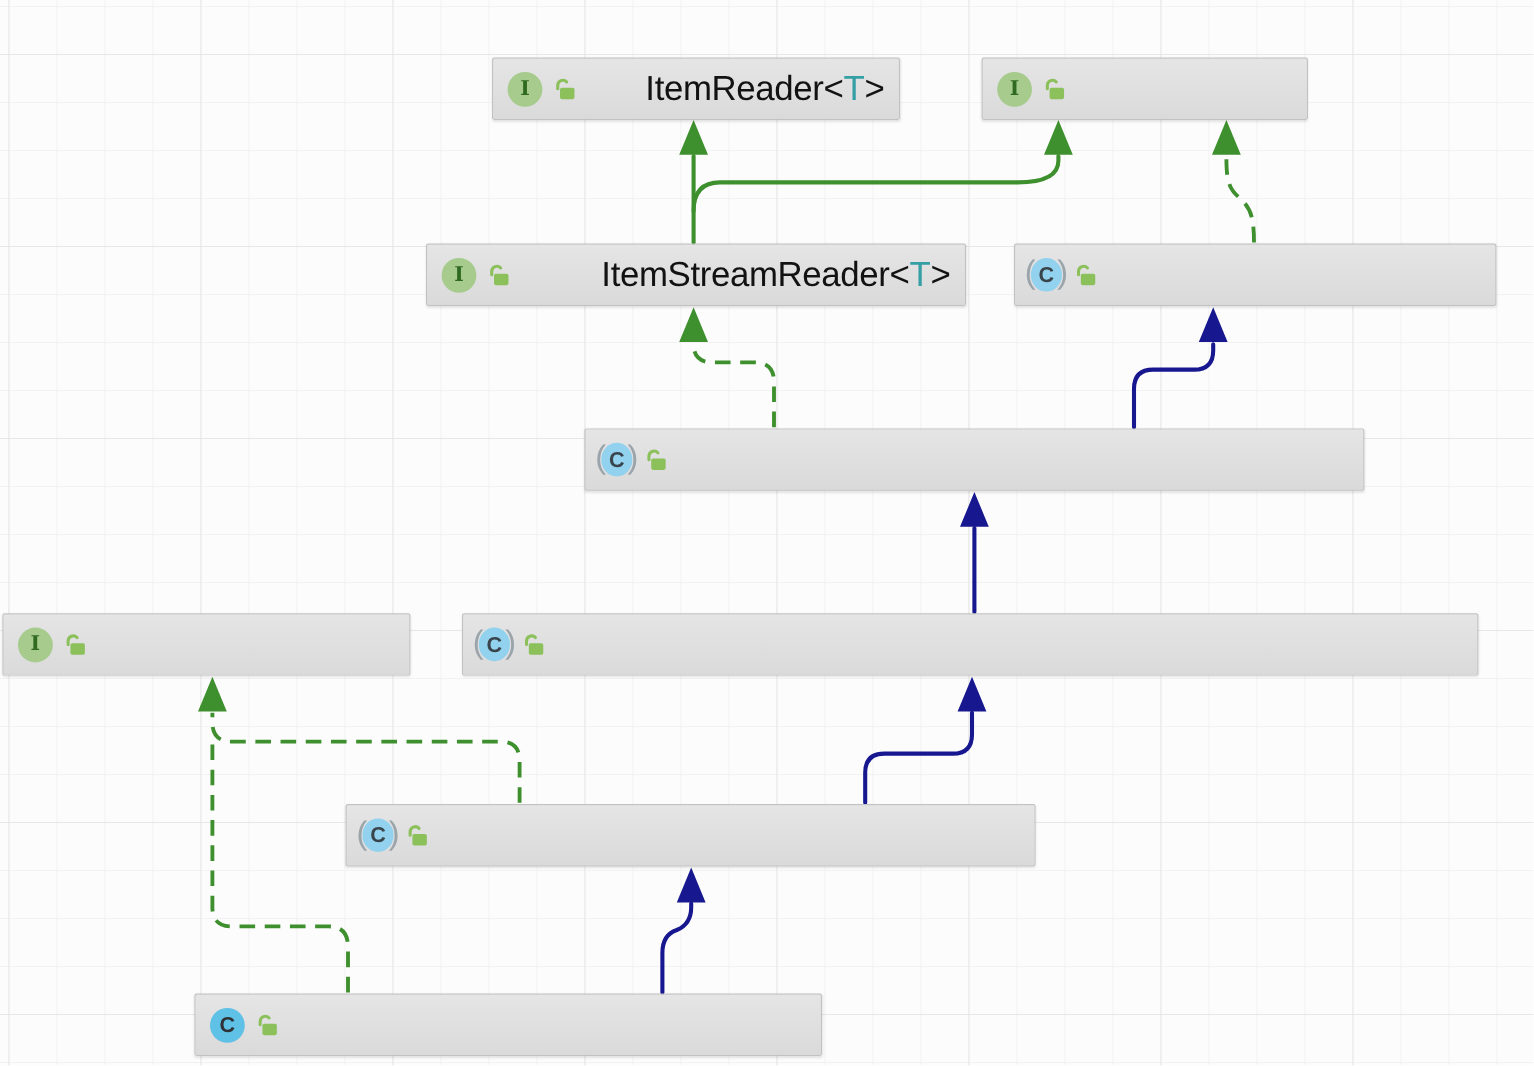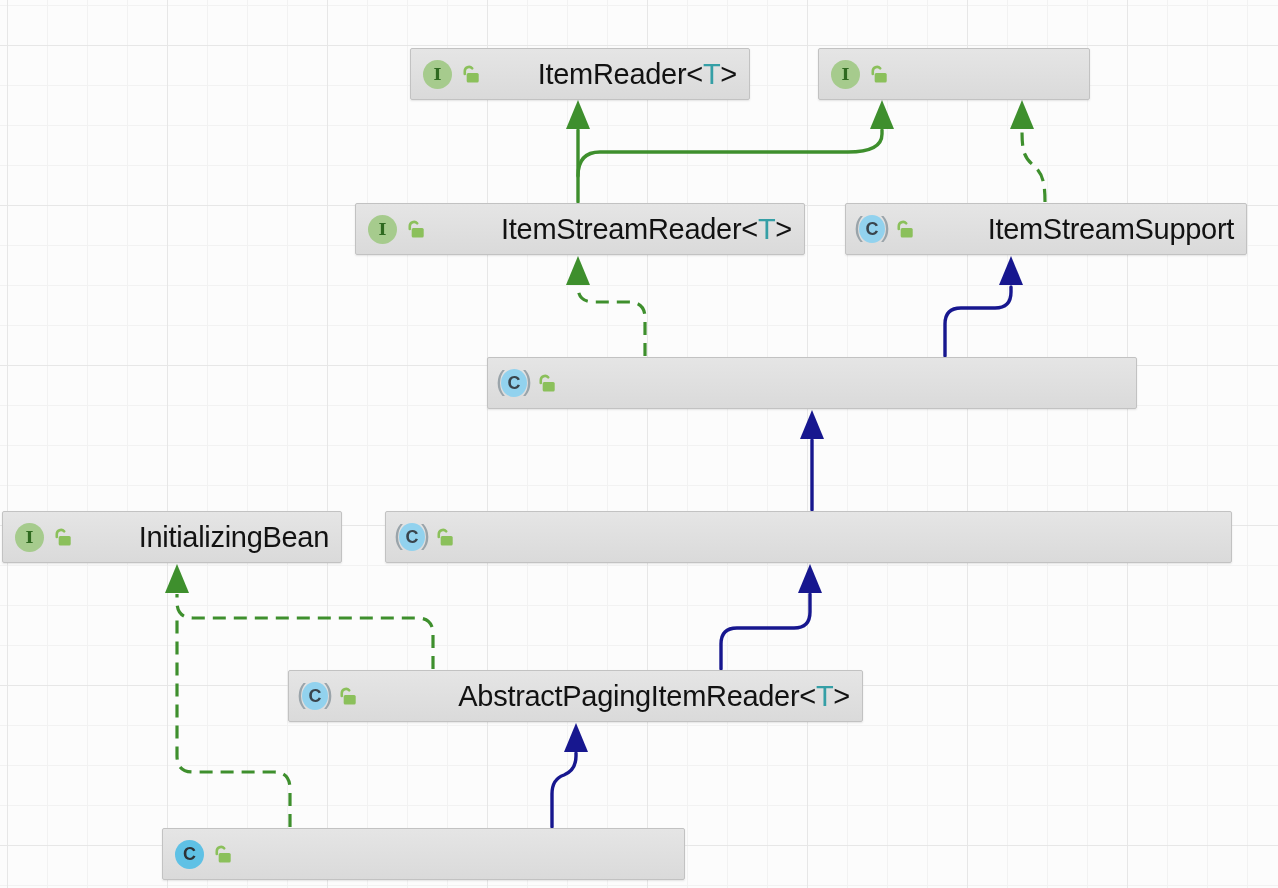--- a/index.html
+++ b/index.html
@@ -122,21 +122,20 @@
         <span class="paren">(</span>
         <span class="circ circ-abs">C</span>
         <span class="paren">)</span>
       </span>
       <span class="lock">
         <svg width="21" height="21" viewBox="0 0 22 22" xmlns="http://www.w3.org/2000/svg">
           <path d="M5 10.5 V7.6 A4.5 4.5 0 0 1 12.8 4.5" fill="none" stroke="#8BC05B" stroke-width="2.7" stroke-linecap="round"></path>
           <rect x="7" y="9.5" width="12.6" height="10" rx="1.6" fill="#8BC05B"></rect>
         </svg>
       </span>
-      <span class="label"><span>ItemStreamSupport</span></span>
     </div>
     <div class="node" style="left: 487px; top: 357px; width: 650px;">
       <span class="nicon">
         <span class="paren">(</span>
         <span class="circ circ-abs">C</span>
         <span class="paren">)</span>
       </span>
       <span class="lock">
         <svg width="21" height="21" viewBox="0 0 22 22" xmlns="http://www.w3.org/2000/svg">
           <path d="M5 10.5 V7.6 A4.5 4.5 0 0 1 12.8 4.5" fill="none" stroke="#8BC05B" stroke-width="2.7" stroke-linecap="round"></path>
@@ -147,21 +146,20 @@
     <div class="node" style="left: 2px; top: 511px; width: 340px;">
       <span class="nicon">
         <span class="circ circ-i">I</span>
       </span>
       <span class="lock">
         <svg width="21" height="21" viewBox="0 0 22 22" xmlns="http://www.w3.org/2000/svg">
           <path d="M5 10.5 V7.6 A4.5 4.5 0 0 1 12.8 4.5" fill="none" stroke="#8BC05B" stroke-width="2.7" stroke-linecap="round"></path>
           <rect x="7" y="9.5" width="12.6" height="10" rx="1.6" fill="#8BC05B"></rect>
         </svg>
       </span>
-      <span class="label"><span>InitializingBean</span></span>
     </div>
     <div class="node" style="left: 385px; top: 511px; width: 847px;">
       <span class="nicon">
         <span class="paren">(</span>
         <span class="circ circ-abs">C</span>
         <span class="paren">)</span>
       </span>
       <span class="lock">
         <svg width="21" height="21" viewBox="0 0 22 22" xmlns="http://www.w3.org/2000/svg">
           <path d="M5 10.5 V7.6 A4.5 4.5 0 0 1 12.8 4.5" fill="none" stroke="#8BC05B" stroke-width="2.7" stroke-linecap="round"></path>
@@ -174,21 +172,20 @@
         <span class="paren">(</span>
         <span class="circ circ-abs">C</span>
         <span class="paren">)</span>
       </span>
       <span class="lock">
         <svg width="21" height="21" viewBox="0 0 22 22" xmlns="http://www.w3.org/2000/svg">
           <path d="M5 10.5 V7.6 A4.5 4.5 0 0 1 12.8 4.5" fill="none" stroke="#8BC05B" stroke-width="2.7" stroke-linecap="round"></path>
           <rect x="7" y="9.5" width="12.6" height="10" rx="1.6" fill="#8BC05B"></rect>
         </svg>
       </span>
-      <span class="label"><span>AbstractPagingItemReader</span><span class="ang">&lt;</span><span class="gen">T</span><span class="ang">&gt;</span></span>
     </div>
     <div class="node" style="left: 162px; top: 828px; width: 523px;">
       <span class="nicon">
         <span class="circ circ-c">C</span>
       </span>
       <span class="lock">
         <svg width="21" height="21" viewBox="0 0 22 22" xmlns="http://www.w3.org/2000/svg">
           <path d="M5 10.5 V7.6 A4.5 4.5 0 0 1 12.8 4.5" fill="none" stroke="#8BC05B" stroke-width="2.7" stroke-linecap="round"></path>
           <rect x="7" y="9.5" width="12.6" height="10" rx="1.6" fill="#8BC05B"></rect>
         </svg>

